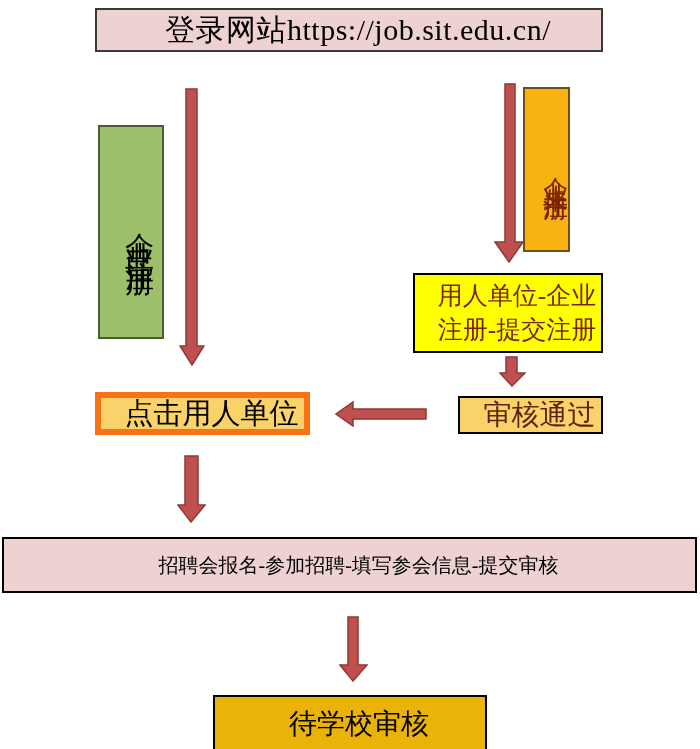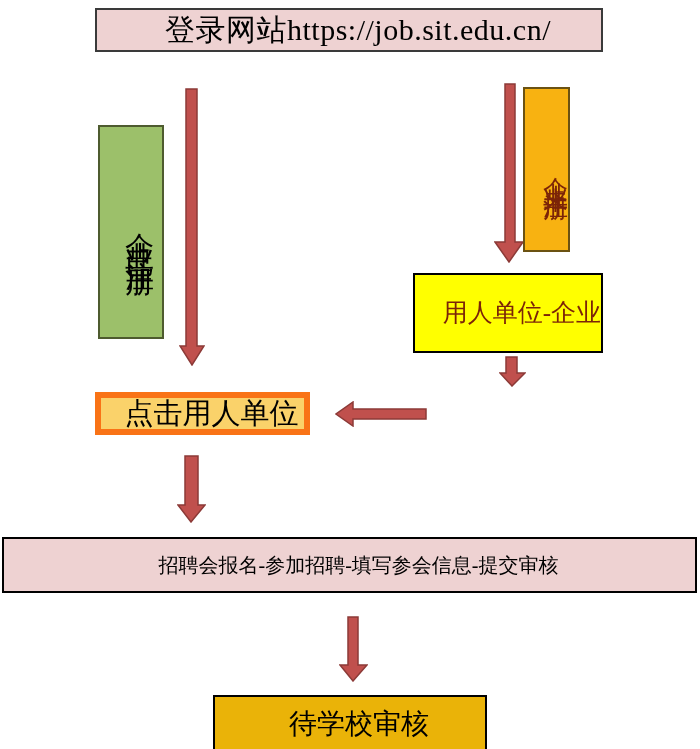--- a/index.html
+++ b/index.html
@@ -53,21 +53,20 @@
   .orange-box .vtext { letter-spacing: 5px; }
   
   .yellow-box {
     left: 413px; top: 273px; width: 190px; height: 80px;
     background: #ffff00;
     border: 2px solid #000000;
     color: #7b2408;
     font-size: 25px;
     line-height: 34px;
     flex-direction: column;
-    align-items: flex-end;
   }
   
   .approved-box {
     left: 458px; top: 396px; width: 145px; height: 38px;
     background: #fad26a;
     border: 2px solid #000000;
     color: #5c2310;
     font-size: 28px;
     white-space: nowrap;
   }
@@ -118,26 +117,30 @@
   <svg class="arrow" style="left:494px; top:83px;" width="30" height="180" viewBox="0 0 30 180">
     <polygon points="11,1 21,1 21,159 29,159 15,179 1,159 11,159"></polygon>
   </svg>
 
   <div class="box orange-box">
     <span class="vtext">企业未注册</span>
   </div>
 
   <div class="box yellow-box">
     <div>用人单位-企业</div>
+    <div>注册-提交注册</div>
   </div>
 
   <svg class="arrow" style="left:499px; top:356px;" width="27" height="31" viewBox="0 0 27 31">
     <polygon points="7,1 18,1 18,17 26,17 13,30 1,17 7,17"></polygon>
   </svg>
 
+  <div class="box approved-box">
+    <span>审核通过</span>
+  </div>
 
   <svg class="arrow" style="left:335px; top:401px;" width="92" height="26" viewBox="0 0 92 26">
     <polygon points="91,8 91,18 18,18 18,25 1,13 18,1 18,8"></polygon>
   </svg>
 
   <div class="box click-box">
     <span>点击用人单位</span>
   </div>
 
   <svg class="arrow" style="left:177px; top:455px;" width="29" height="68" viewBox="0 0 29 68">

